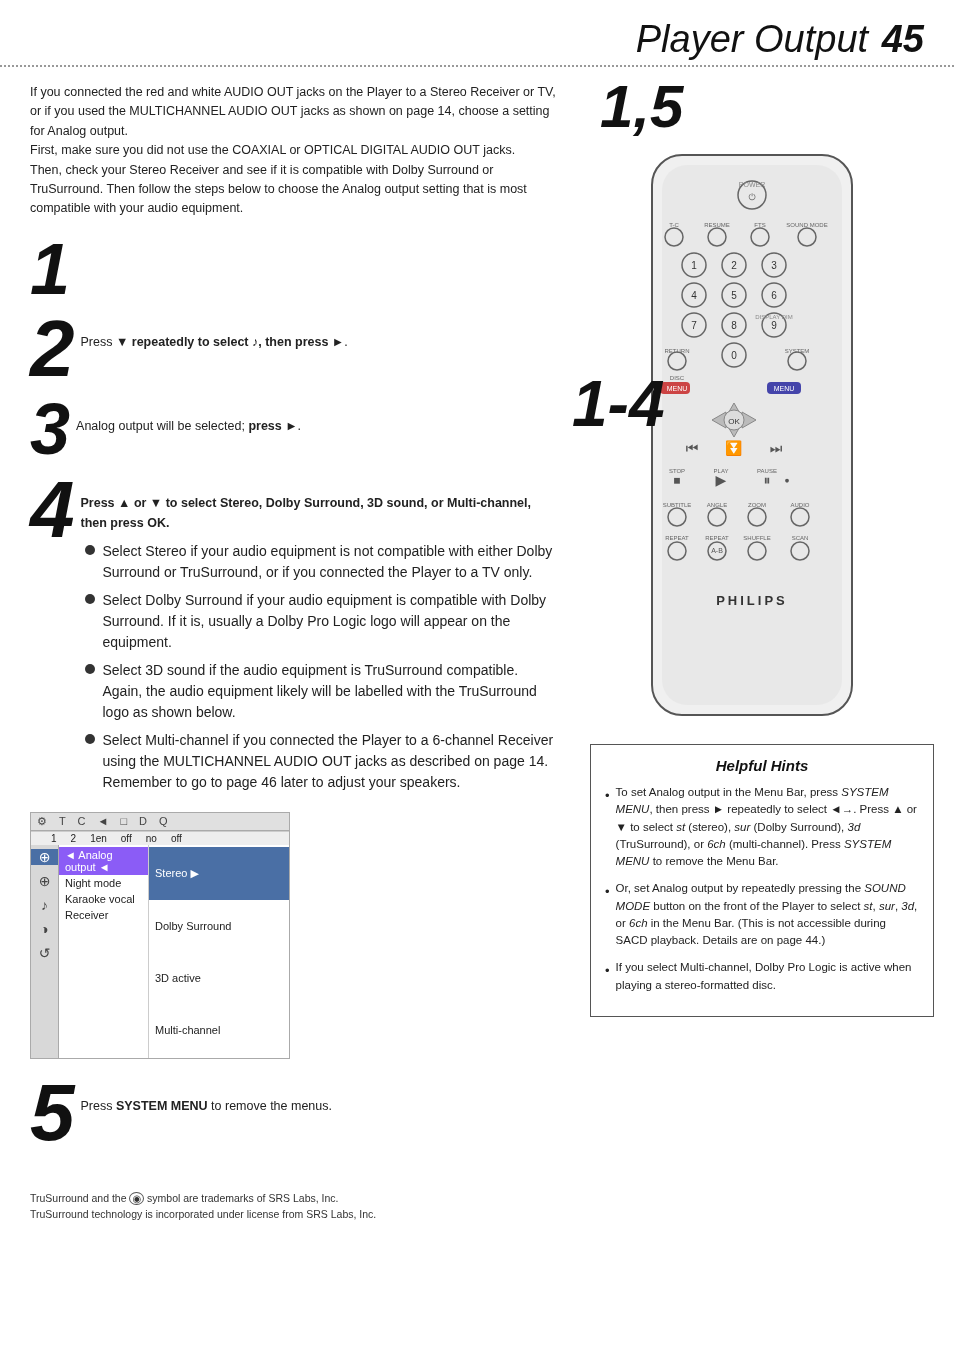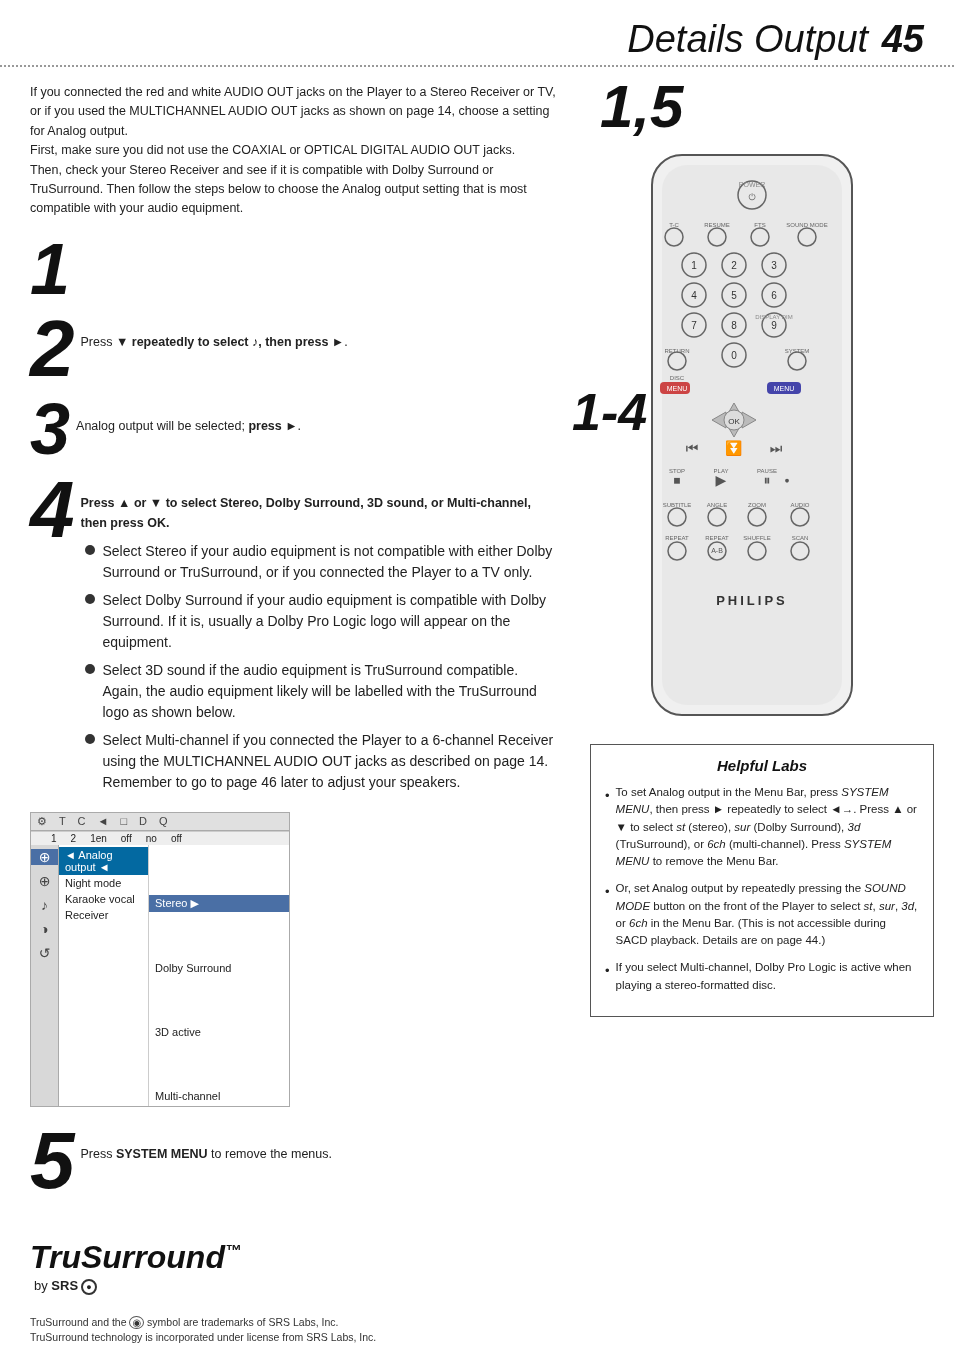--- a/index.html
+++ b/index.html
@@ -129,33 +129,32 @@
       background: #fff;
       border-right: 1px solid #ccc;
       padding: 2px 0;
     }
     .menu-list-item {
       padding: 2px 6px;
       font-size: 11px;
       color: #222;
     }
     .menu-list-item.selected {
-      background: #0369a1;
+      background: #8b5cf6;
       color: #fff;
     }
     .menu-sub-list {
       flex: 1;
       background: #fff;
       padding: 2px 0;
     }
     .menu-sub-item {
-      padding: 2px 6px;
+      padding: 20px 6px;
       font-size: 11px;
       color: #222;
-      margin-top: 48px;
     }
     .menu-sub-item.selected {
       background: #4a6fa5;
       color: #fff;
     }
 
     
     .trusurround-section {
       margin-top: 10px;
       padding-top: 10px;
@@ -208,21 +207,21 @@
     .step5-num { font-size: 80px; font-style: italic; font-weight: bold; float: left; margin-right: 6px; line-height: 0.9; color: #111; }
     .step-text { overflow: hidden; padding-top: 20px; font-size: 12.5px; line-height: 1.55; }
 
     b { font-weight: bold; }
     em { font-style: italic; }
   </style>
 </head>
 <body>
 
 <div class="page-header">
-  <span class="page-title">Details Output</span>
+  <span class="page-title">Player Output</span>
   <span class="page-number">45</span>
 </div>
 
 <div class="main-content">
 
   <div class="left-column">
 
     <p class="intro-text">
       If you connected the red and white AUDIO OUT jacks on the Player to a Stereo Receiver or TV, or if you used the MULTICHANNEL AUDIO OUT jacks as shown on page 14, choose a setting for Analog output.<br>
       First, make sure you did not use the COAXIAL or OPTICAL DIGITAL AUDIO OUT jacks.<br>
@@ -321,26 +320,20 @@
 
     <div class="step">
       <div class="step5-num">5</div>
       <div class="step-text">
         Press <b>SYSTEM MENU</b> to remove the menus.
       </div>
       <div class="step-clearfix"></div>
     </div>
 
     <div class="trusurround-section">
-      <div style="margin-top: 20px;">
-        <span style="font-size:32px; font-style:italic; font-weight:bold; color:#111;">TruSurround<sup style="font-size:16px;">™</sup></span>
-        <div style="font-size:13px; color:#222; margin-top:2px; margin-left:4px;">
-          by <b>SRS</b><span style="display:inline-block; border:2px solid #333; border-radius:50%; width:16px; height:16px; text-align:center; line-height:12px; font-size:9px; font-weight:bold; margin-left:3px; vertical-align:middle;">●</span>
-        </div>
-      </div>
       <div class="trusurround-footnote">
         TruSurround and the <span style="border:1px solid #555; border-radius:50%; padding:0 2px; font-size:10px;">◉</span> symbol are trademarks of SRS Labs, Inc.<br>
         TruSurround technology is incorporated under license from SRS Labs, Inc.
       </div>
     </div>
 
   </div>
 
   <div class="right-column">
 
@@ -440,25 +433,25 @@
         <circle cx="55" cy="406" r="9" fill="none" stroke="#666" stroke-width="1.5"></circle>
         <circle cx="95" cy="406" r="9" fill="none" stroke="#666" stroke-width="1.5"></circle>
         <text x="95" y="408" text-anchor="middle" font-size="7" fill="#555">A-B</text>
         <circle cx="135" cy="406" r="9" fill="none" stroke="#666" stroke-width="1.5"></circle>
         <circle cx="178" cy="406" r="9" fill="none" stroke="#666" stroke-width="1.5"></circle>
 
         <text x="130" y="460" text-anchor="middle" font-size="13" font-weight="bold" letter-spacing="3" fill="#333">PHILIPS</text>
       </svg>
 
       
-      <div style="position:absolute; top:241px; left:-50px; font-size:52px; font-style:italic; font-weight:bold; color:#111; line-height:1;">1-4</div>
+      <div style="position:absolute; top:227px; left:-50px; font-size:64px; font-style:italic; font-weight:bold; color:#111; line-height:1;">1-4</div>
     </div>
 
     <div class="helpful-hints">
-      <div class="helpful-hints-title">Helpful Labs</div>
+      <div class="helpful-hints-title">Helpful Hints</div>
       <ul class="helpful-hints-list">
         <li>
           <span class="hint-bullet">•</span>
           <span>To set Analog output in the Menu Bar, press <em>SYSTEM MENU</em>, then press <em>►</em> repeatedly to select <em>◄→</em>. Press <em>▲</em> or <em>▼</em> to select <em>st</em> (stereo), <em>sur</em> (Dolby Surround), <em>3d</em> (TruSurround), or <em>6ch</em> (multi-channel). Press <em>SYSTEM MENU</em> to remove the Menu Bar.</span>
         </li>
         <li>
           <span class="hint-bullet">•</span>
           <span>Or, set Analog output by repeatedly pressing the <em>SOUND MODE</em> button on the front of the Player to select <em>st</em>, <em>sur</em>, <em>3d</em>, or <em>6ch</em> in the Menu Bar. (This is not accessible during SACD playback. Details are on page 44.)</span>
         </li>
         <li>

